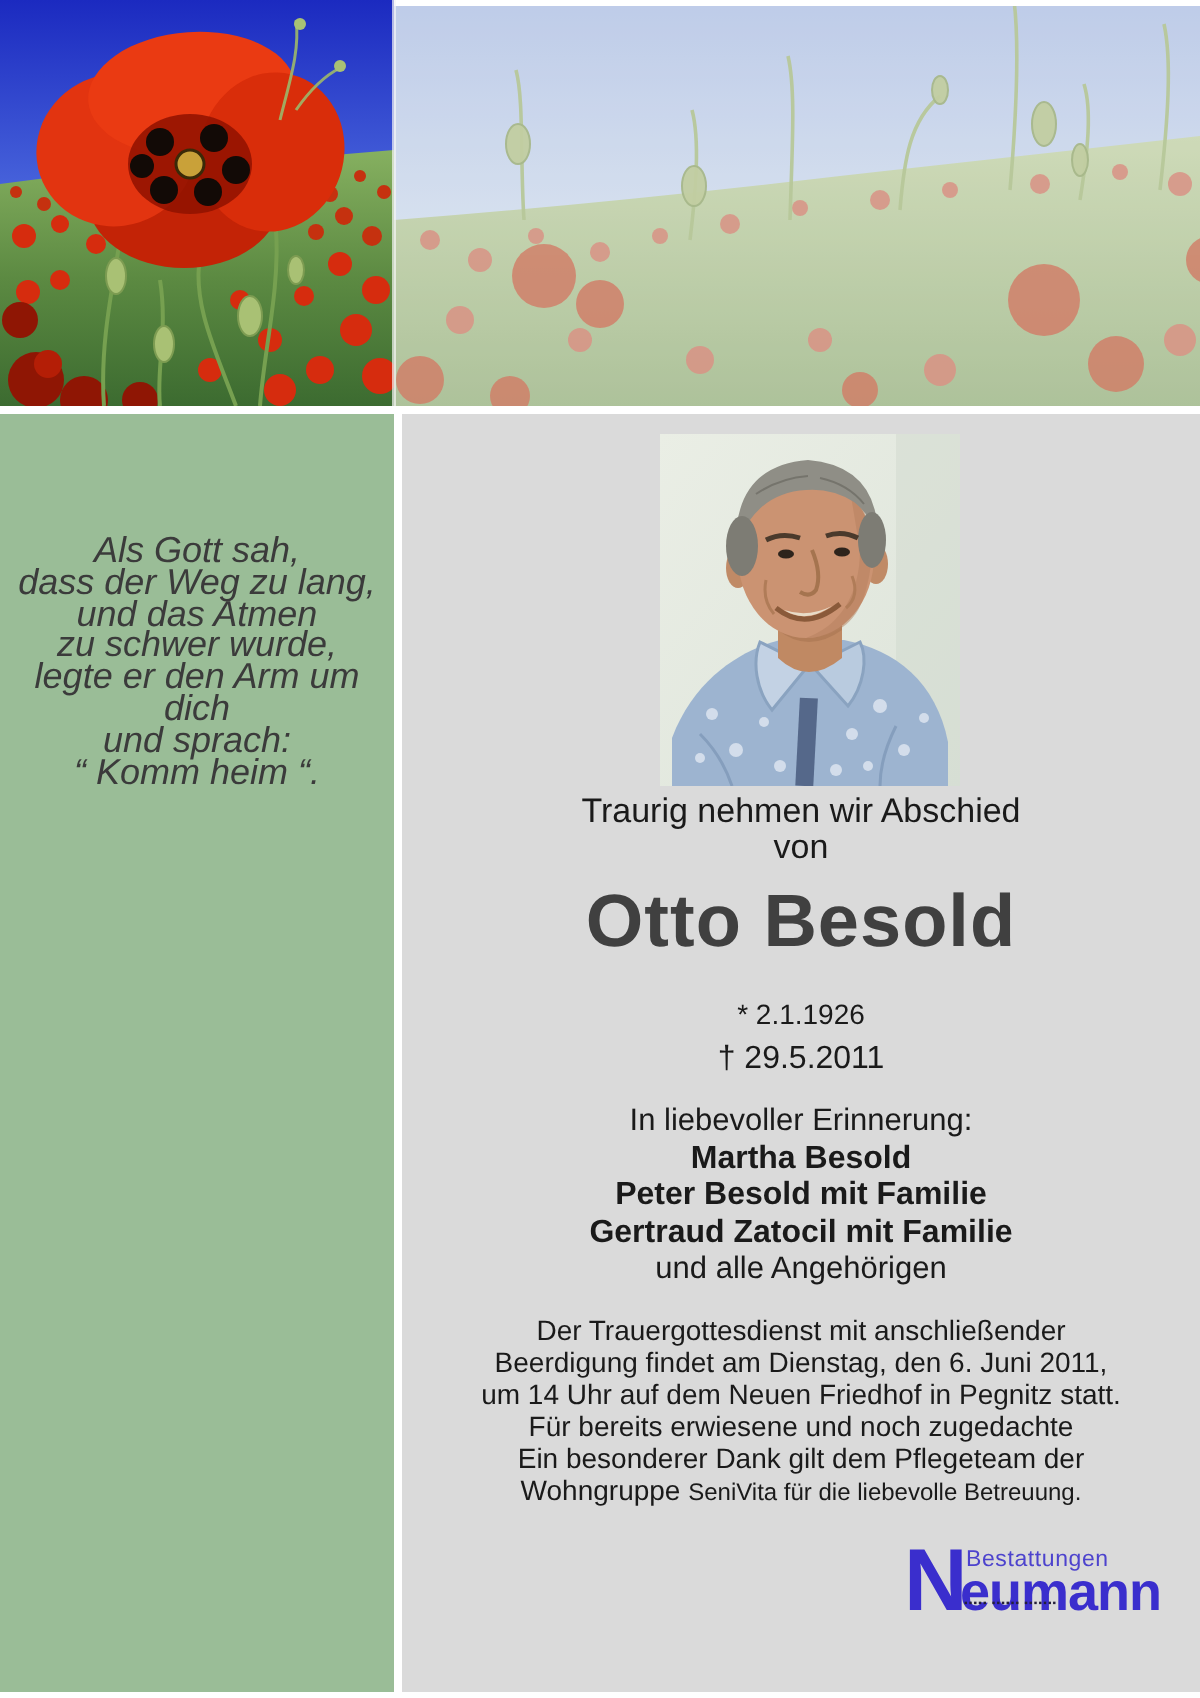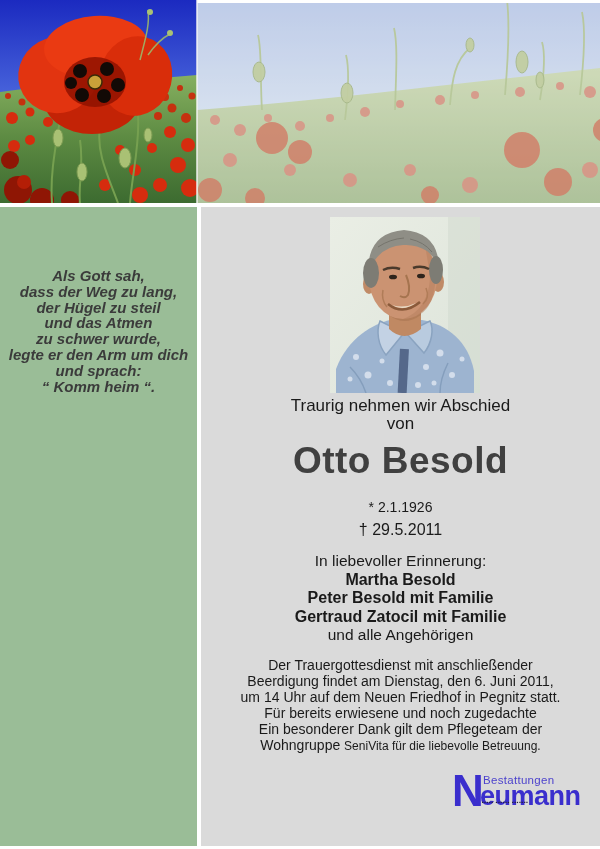--- a/index.html
+++ b/index.html
@@ -5,21 +5,21 @@
   html,body{margin:0;padding:0;background:#ffffff;}
   .card{
     position:relative;width:600px;height:849px;background:#ffffff;overflow:hidden;
     font-family:"Liberation Sans","DejaVu Sans",sans-serif;color:#1c1c1c;
   }
   .photo-band{position:absolute;left:0;top:0;width:600px;height:203px;}
   .green-panel{position:absolute;left:0;top:207px;width:197px;height:639px;background:#9abd97;}
   .gray-panel{position:absolute;left:201px;top:207px;width:399px;height:639px;background:#dadada;}
   .poem{
     position:absolute;left:0;top:268px;width:197px;text-align:center;
-    font-style:italic;font-size:15px;line-height:15.8px;color:#3b3b3b;font-weight:700;
+    font-style:italic;font-size:18px;line-height:15.8px;color:#3b3b3b;font-weight:400;
   }
   .portrait{position:absolute;left:330px;top:217px;width:150px;height:176px;}
   .main-text{position:absolute;left:201px;width:399px;text-align:center;color:#1a1a1a;}
   .intro{top:397px;font-size:17px;line-height:18px;}
   .deceased-name{top:440px;font-size:37px;font-weight:bold;letter-spacing:0.5px;color:#404040;}
   .birth{top:499px;font-size:14px;}
   .death{top:521px;font-size:16px;}
   .memorial{top:552px;font-size:15.5px;line-height:18.5px;}
   .memorial .mourner{font-weight:bold;font-size:16px;}
   .announcement{top:657px;font-size:14px;line-height:16.1px;}
@@ -214,21 +214,20 @@
     </svg>
   </div>
 
   <div class="white-gap-h"></div>
   <div class="white-gap-v"></div>
 
   <div class="green-panel"></div>
   <div class="poem">
     <div>Als Gott sah,</div>
     <div>dass der Weg zu lang,</div>
-    <div>der Hügel zu steil</div>
     <div>und das Atmen</div>
     <div>zu schwer wurde,</div>
     <div>legte er den Arm um dich</div>
     <div>und sprach:</div>
     <div>“ Komm heim “.</div>
   </div>
 
   <div class="gray-panel"></div>
 
   <div class="portrait">

